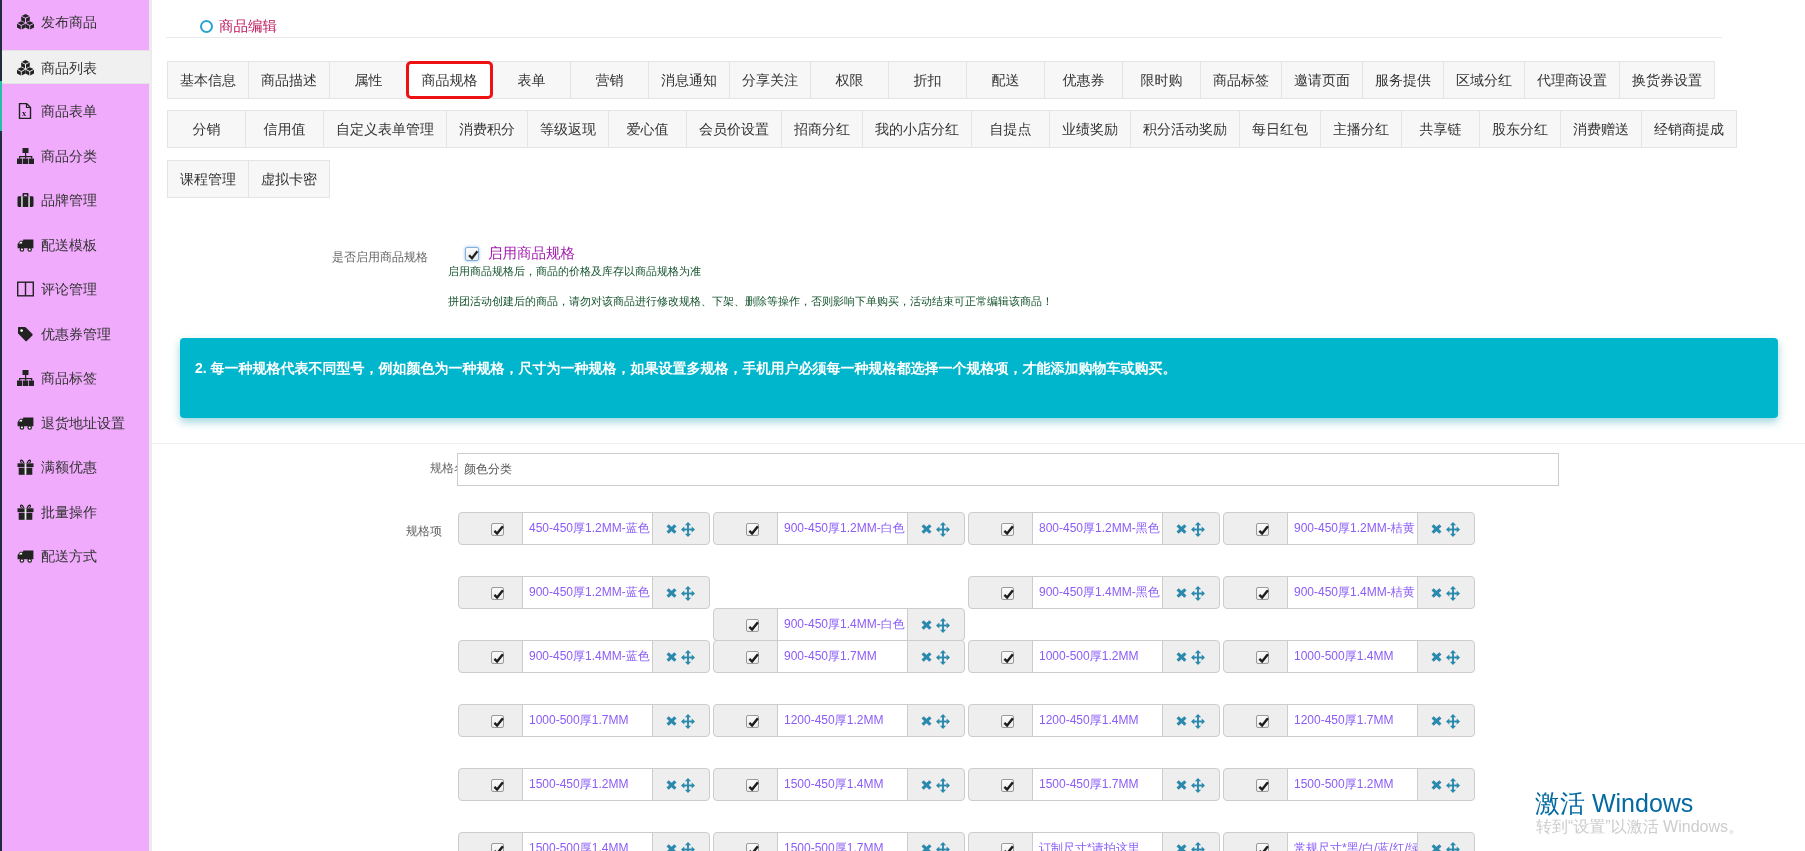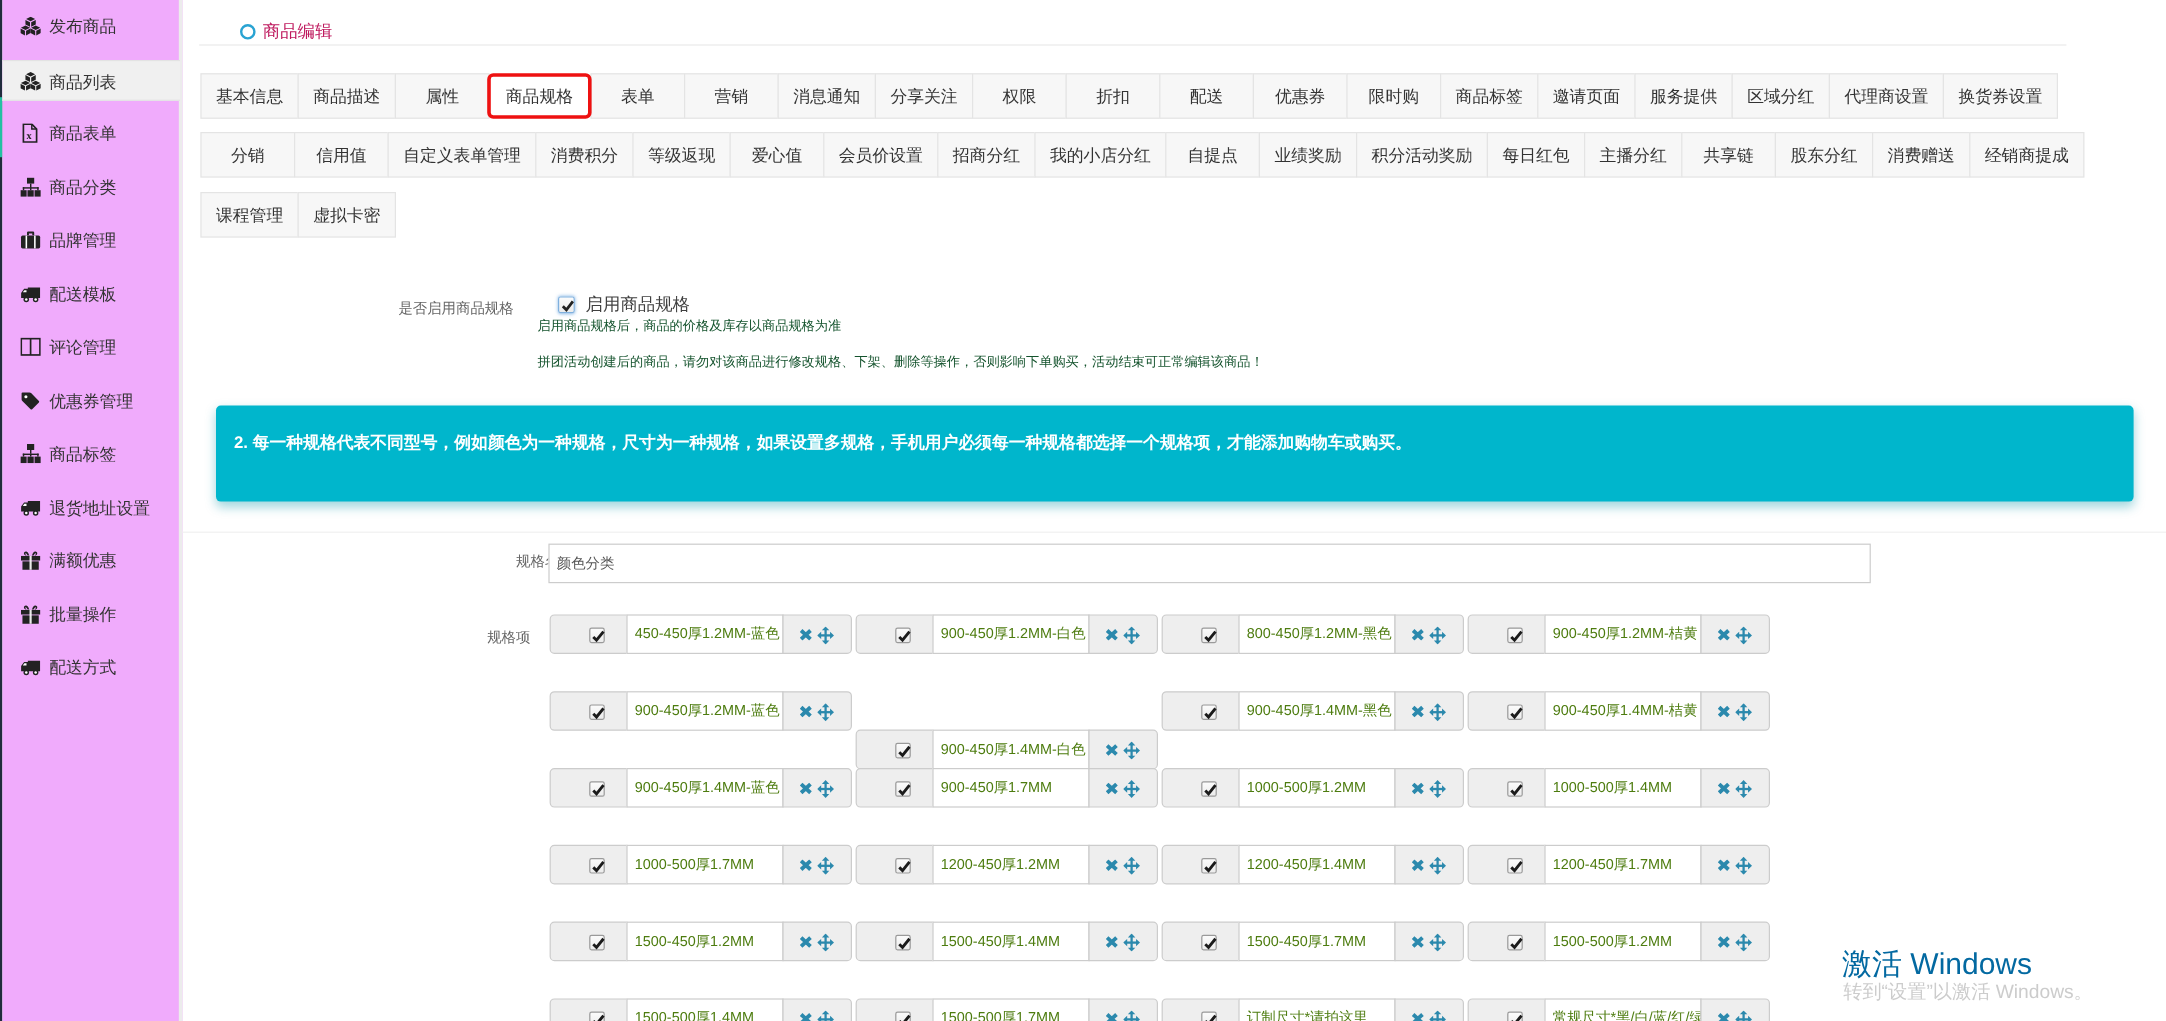--- a/index.html
+++ b/index.html
@@ -51,21 +51,21 @@
 
 
 #spec-input { left:457px; top:453px; width:1102px; height:33px; border:1px solid #ccc;
   line-height:31px; padding-left:6px; font-size:12px; color:#555; background:#fff; }
 
 
 .ig { position:absolute; width:252px; height:33px; }
 .ig .addon1 { position:absolute; left:0; top:0; width:65px; height:33px; background:#eee;
   border:1px solid #ccc; border-radius:4px 0 0 4px; }
 .ig .iginp { position:absolute; left:64px; top:0; width:131px; height:33px; background:#fff;
-  border:1px solid #ccc; line-height:31px; padding-left:6px; font-size:12px; color:#4d7c0f;
+  border:1px solid #ccc; line-height:31px; padding-left:6px; font-size:12px; color:#8b5cf6;
   white-space:nowrap; overflow:hidden; }
 .ig .addon2 { position:absolute; left:194px; top:0; width:58px; height:33px; background:#eee;
   border:1px solid #ccc; border-radius:0 4px 4px 0; }
 .ig .cb { left:32px; top:9.5px; width:12.5px; height:13px; }
 .ig .xic { position:absolute; left:13px; top:11px; }
 .ig .mic { position:absolute; left:28px; top:9px; }
 
 
 #wm1 { left:1535px; top:787px; font-size:25px; color:#0369a1; }
 #wm2 { left:1536px; top:817px; font-size:16px; color:#cccccc; }
@@ -243,21 +243,21 @@
 <div class="tabrow" style="top:61px" id="tabrow1"><span class="tab">基本信息</span><span class="tab">商品描述</span><span class="tab">属性</span><span class="tab red">商品规格</span><span class="tab">表单</span><span class="tab">营销</span><span class="tab">消息通知</span><span class="tab">分享关注</span><span class="tab">权限</span><span class="tab">折扣</span><span class="tab">配送</span><span class="tab">优惠券</span><span class="tab">限时购</span><span class="tab">商品标签</span><span class="tab">邀请页面</span><span class="tab">服务提供</span><span class="tab">区域分红</span><span class="tab">代理商设置</span><span class="tab">换货券设置</span></div>
 <div class="tabrow" style="top:110px" id="tabrow2"><span class="tab">分销</span><span class="tab">信用值</span><span class="tab">自定义表单管理</span><span class="tab">消费积分</span><span class="tab">等级返现</span><span class="tab">爱心值</span><span class="tab">会员价设置</span><span class="tab">招商分红</span><span class="tab">我的小店分红</span><span class="tab">自提点</span><span class="tab">业绩奖励</span><span class="tab">积分活动奖励</span><span class="tab">每日红包</span><span class="tab">主播分红</span><span class="tab">共享链</span><span class="tab">股东分红</span><span class="tab">消费赠送</span><span class="tab">经销商提成</span></div>
 <div class="tabrow" style="top:160px" id="tabrow3"><span class="tab">课程管理</span><span class="tab">虚拟卡密</span></div>
 
 <div class="flabel" style="left:332px; top:249px; width:100px; text-align:left;">是否启用商品规格</div>
 <div class="cb focus" style="left:465px; top:247px; width:14px; height:14px;">
     <svg width="14" height="14" viewBox="0 0 14 14">
       <path d="M3 7.2 L6 10.2 L11.4 3.2" stroke="#222" stroke-width="2.3" fill="none"></path>
     </svg>
   </div>
-<div class="abs" style="left:488px; top:243.5px; font-size:14.5px; color:#404040;">启用商品规格</div>
+<div class="abs" style="left:488px; top:243.5px; font-size:14.5px; color:#a21caf;">启用商品规格</div>
 <div class="helper" style="left:448px; top:264px;">启用商品规格后，商品的价格及库存以商品规格为准</div>
 <div class="helper" style="left:448px; top:294px;">拼团活动创建后的商品，请勿对该商品进行修改规格、下架、删除等操作，否则影响下单购买，活动结束可正常编辑该商品！</div>
 
 <div id="notice" class="abs">
 <div>2. 每一种规格代表不同型号，例如颜色为一种规格，尺寸为一种规格，如果设置多规格，手机用户必须每一种规格都选择一个规格项，才能添加购物车或购买。</div>
 </div>
 
 <div id="panel-line" class="abs"></div>
 <div class="flabel" style="left:430px; top:459.5px;">规格名</div>
 <div id="spec-input" class="abs">颜色分类</div>

